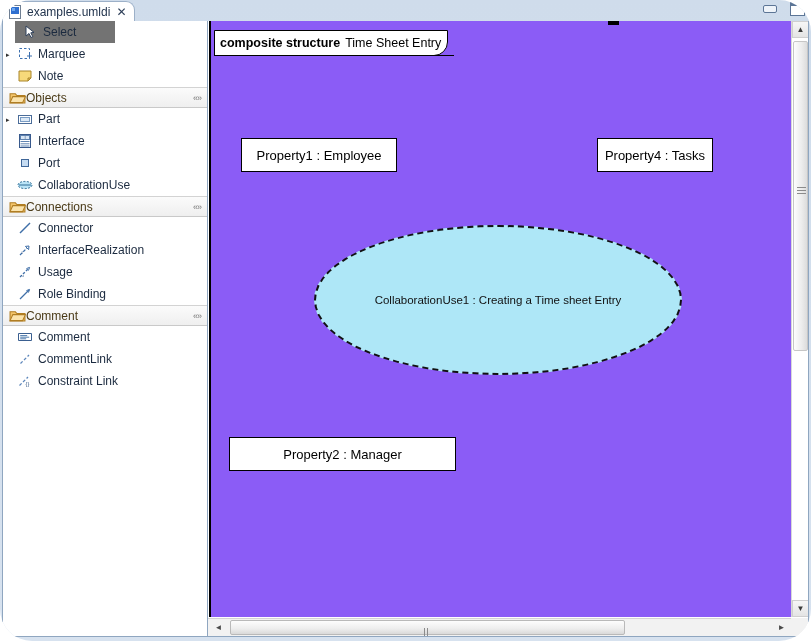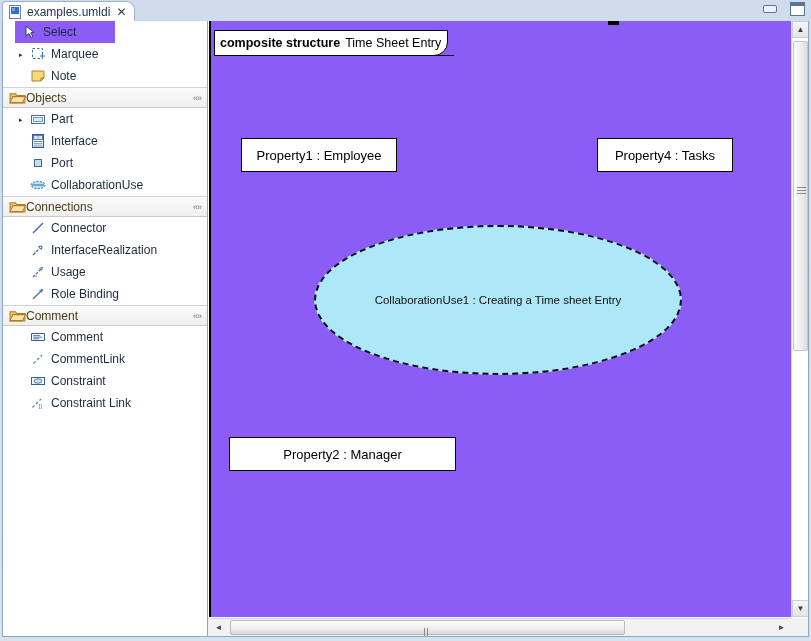--- a/index.html
+++ b/index.html
@@ -9,20 +9,21 @@
     width: 811px; height: 641px;
     background: #ffffff;
     font-family: "Liberation Sans", sans-serif;
     overflow: hidden;
   }
   #app {
     position: relative;
     width: 811px; height: 641px;
     background: linear-gradient(180deg, #cfdceb 0%, #d7e2ef 100%);
     overflow: hidden;
+    border-radius: 32px;
   }
 
   
   .titlebar {
     position: absolute; left: 0; top: 0;
     width: 811px; height: 22px;
   }
   .tab {
     position: absolute; left: 2px; top: 1px;
     height: 21px; width: 133px;
@@ -79,28 +80,28 @@
     width: 206px; height: 616px;
     background: #ffffff;
     border: 1px solid #8fa6c0;
     border-top: none;
     box-sizing: border-box;
     overflow: hidden;
   }
   .pal-item {
     height: 22px;
     display: flex; align-items: center;
-    padding-left: 16px;
+    padding-left: 3px;
     box-sizing: border-box;
     font-size: 12px;
     color: #1b2a3f;
     white-space: nowrap;
   }
   .pal-item.selected {
-    background: #8b5cf6;
+    background: #737373;
     margin-left: 12px;
     margin-right: 92px;
     padding-left: 5px;
   }
   .pal-arrow {
     width: 9px; flex: 0 0 auto;
     font-size: 7px; color: #333;
     line-height: 1;
   }
   .pal-ico {
@@ -452,30 +453,20 @@
             <svg width="16" height="16" viewBox="0 0 16 16">
               <path d="M3.5 12.5 L12 4" stroke="#5c86bb" stroke-width="1.3" stroke-dasharray="3,2"></path>
             </svg>
           </span>
           <span class="pal-text">CommentLink</span>
         </div>
         <div class="pal-item">
           <span class="pal-arrow"></span>
           <span class="pal-ico">
             <svg width="16" height="16" viewBox="0 0 16 16">
-              <rect x="1.5" y="4.5" width="13" height="7" fill="#ffffff" stroke="#3a5f90"></rect>
-              <ellipse cx="8" cy="8" rx="4" ry="2.2" fill="#cfe2f4" stroke="#4f7bad"></ellipse>
-            </svg>
-          </span>
-          <span class="pal-text">Constraint</span>
-        </div>
-        <div class="pal-item">
-          <span class="pal-arrow"></span>
-          <span class="pal-ico">
-            <svg width="16" height="16" viewBox="0 0 16 16">
               <path d="M2.5 12.5 L11 4" stroke="#5c86bb" stroke-width="1.3" stroke-dasharray="3,2"></path>
               <text x="8.6" y="12.8" font-size="5.4" fill="#2a4f7d" font-family="Liberation Sans">{}</text>
             </svg>
           </span>
           <span class="pal-text">Constraint Link</span>
         </div>
       </div>
   </div>
 
   <div class="editor">
@@ -490,21 +481,21 @@
       <div class="frame-line"></div>
 
       <div class="collab" style="background: rgb(174, 231, 247); border-color: rgb(17, 17, 17); border-style: dashed;">
         <span class="collab-label">CollaborationUse1 :  Creating a Time sheet Entry</span>
       </div>
 
       <div id="nodes-layer">
           <div class="node-box" style="left: 30px; top: 117px; width: 156px; height: 34px;">
             <span>Property1 : Employee</span>
           </div>
-          <div class="node-box" style="left: 386px; top: 117px; width: 136px; height: 34px; align-items: center;">
+          <div class="node-box" style="left: 386px; top: 117px; width: 116px; height: 34px; align-items: center;">
             <span>Property4 : Tasks</span>
           </div>
           <div class="node-box" style="left: 18px; top: 416px; width: 227px; height: 34px;">
             <span>Property2 : Manager</span>
           </div>
         </div>
     </div>
 
     <div class="vscroll">
       <div class="up-arrow">▲</div>

